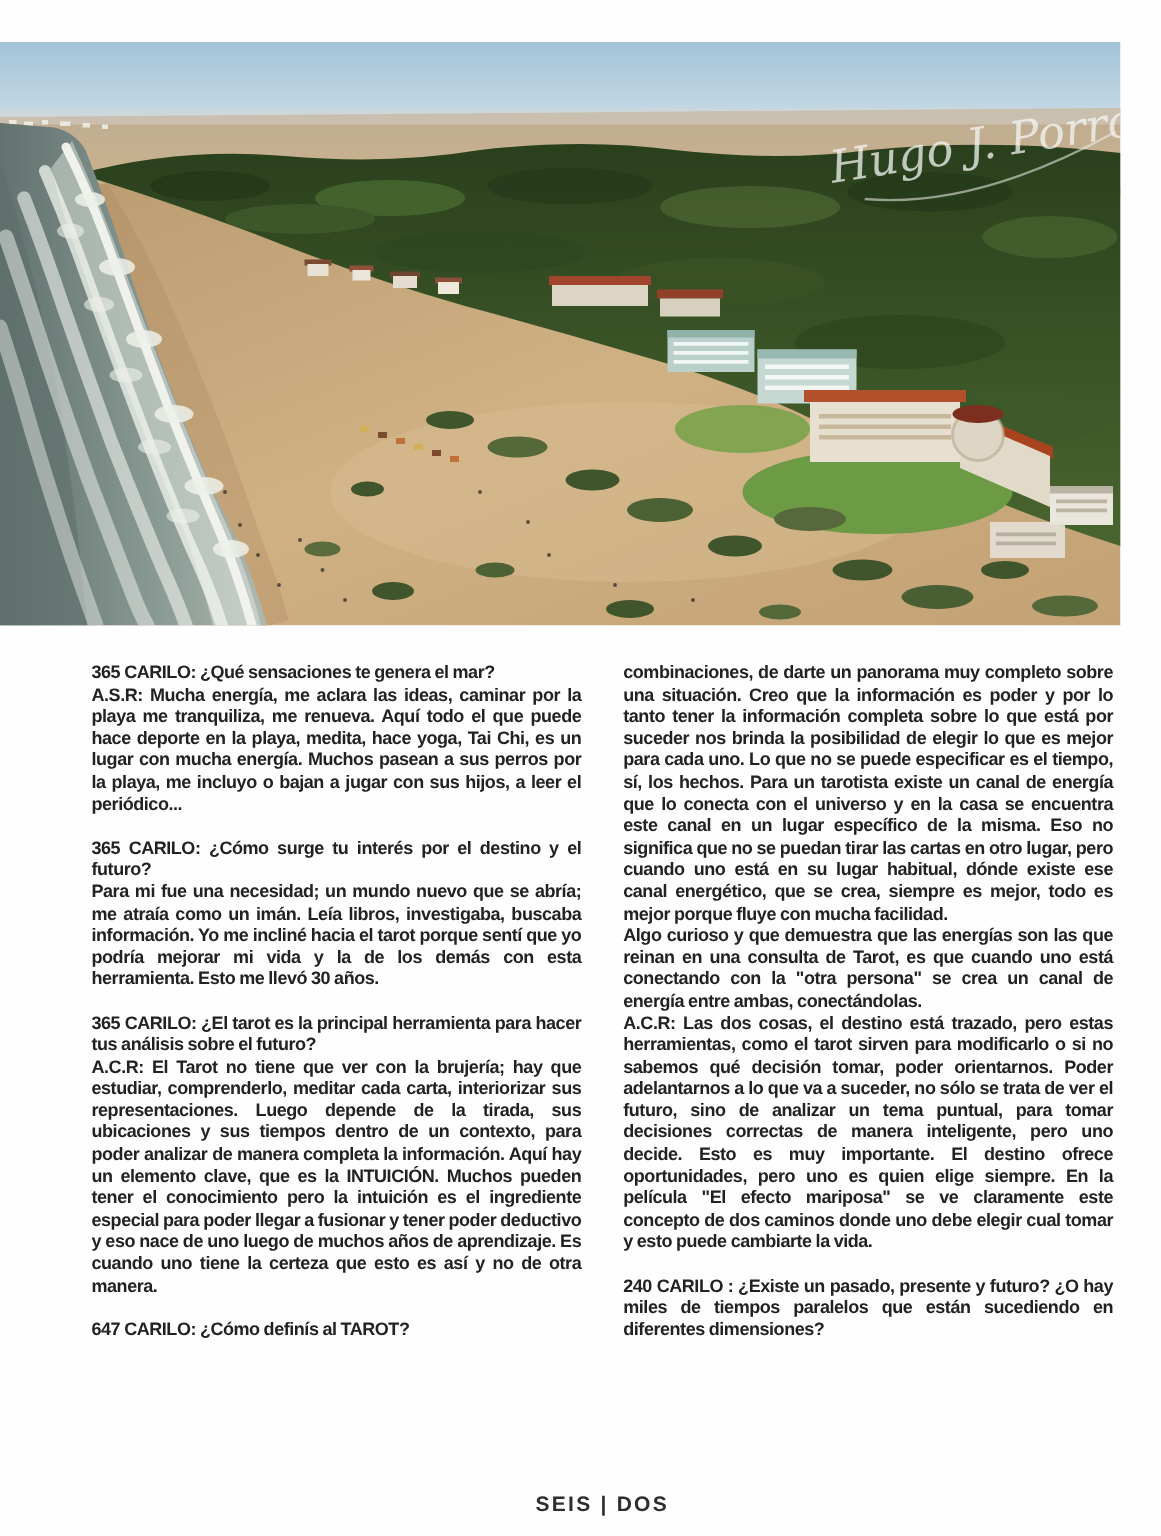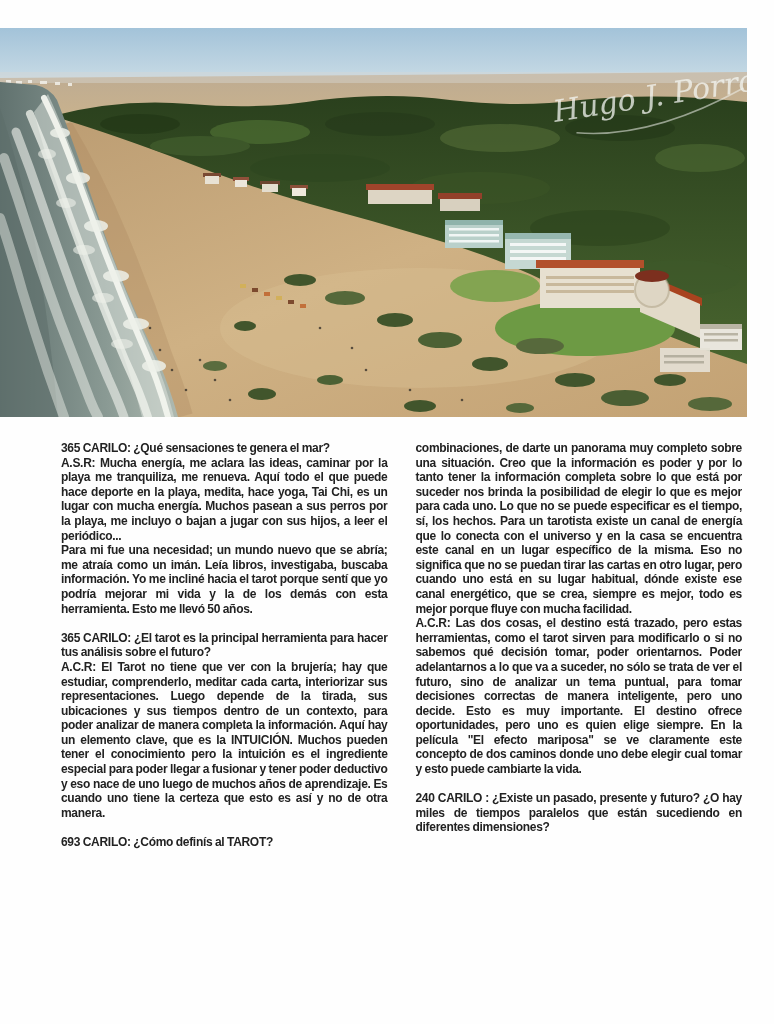--- a/index.html
+++ b/index.html
@@ -207,26 +207,31 @@
         <text class="sig-text" x="655" y="78" text-anchor="middle" font-size="30" fill="#f4f6f2">Hugo J. Porro</text>
       </g>
       <path d="M572,92 Q644,110 744,74" stroke="#f0f2ec" stroke-width="1.6" fill="none" opacity="0.55" transform="rotate(-9 655 70)"></path>
     </svg>
   </figure>
 
   <main class="article">
     <section class="col">
       <p>365 CARILO: ¿Qué sensaciones te genera el mar?</p>
       <p>A.S.R: Mucha energía, me aclara las ideas, caminar por la playa me tranquiliza, me renueva.  Aquí todo el que puede hace deporte en la playa, medita, hace yoga, Tai Chi, es un lugar con mucha energía. Muchos pasean a sus perros por la playa, me incluyo o bajan a jugar con sus hijos, a leer el periódico...</p>
-      <p>Para mi fue una necesidad; un mundo nuevo que se abría; me atraía como un imán. Leía libros, investigaba, buscaba información. Yo me incliné hacia el tarot porque sentí que yo podría mejorar mi vida y la de los demás con esta herramienta. Esto me llevó 50 años.</p>
+      <p class="gap">365 CARILO: ¿Cómo surge tu interés por el destino y el futuro?</p>
+      <p>Para mi fue una necesidad; un mundo nuevo que se abría; me atraía como un imán. Leía libros, investigaba, buscaba información. Yo me incliné hacia el tarot porque sentí que yo podría mejorar mi vida y la de los demás con esta herramienta. Esto me llevó 30 años.</p>
       <p class="gap">365 CARILO: ¿El tarot es la principal herramienta para hacer tus análisis sobre el futuro?</p>
       <p>A.C.R:  El Tarot no tiene que ver con la brujería; hay que estudiar, comprenderlo, meditar cada carta, interiorizar sus representaciones. Luego depende de la tirada, sus ubicaciones y sus tiempos dentro de un contexto, para poder analizar de manera completa la información. Aquí hay un elemento clave, que es la INTUICIÓN. Muchos pueden tener el conocimiento pero la intuición es el ingrediente especial para poder llegar a fusionar y tener poder deductivo y eso nace de uno luego de muchos años de aprendizaje. Es cuando uno tiene la certeza que esto es así y no de otra manera.</p>
-      <p class="gap">693 CARILO: ¿Cómo definís al TAROT?</p>
+      <p class="gap">647 CARILO: ¿Cómo definís al TAROT?</p>
     </section>
     <section class="col">
       <p>combinaciones, de darte un panorama muy completo sobre una situación. Creo que la información es poder y por lo tanto tener la información completa sobre lo que está por suceder nos brinda la posibilidad de elegir lo que es mejor para cada uno. Lo que no se puede especificar es el tiempo, sí, los hechos. Para un tarotista existe un canal de energía que lo conecta con el universo y en la casa se encuentra este canal en un lugar específico de la misma. Eso no significa que no se puedan tirar las cartas en otro lugar, pero cuando uno está en su lugar habitual, dónde existe ese canal energético, que se crea, siempre es mejor, todo es mejor porque fluye con mucha facilidad.</p>
+      <p>Algo curioso y que demuestra que las energías son las que reinan en una consulta de Tarot, es que cuando uno está conectando con la "otra persona" se crea un canal de energía entre ambas, conectándolas.</p>
       <p>A.C.R:  Las dos cosas, el destino está trazado, pero estas herramientas, como el tarot sirven para modificarlo o si no sabemos qué decisión tomar, poder orientarnos. Poder adelantarnos a lo que va a suceder, no sólo se trata de ver el futuro, sino de analizar un tema puntual, para tomar decisiones correctas de manera inteligente, pero uno decide. Esto es muy importante. El destino ofrece oportunidades, pero uno es quien elige siempre. En la película "El efecto mariposa" se ve claramente este concepto de dos caminos donde uno debe elegir cual tomar y esto puede cambiarte la vida.</p>
       <p class="gap">240 CARILO : ¿Existe un pasado, presente y futuro? ¿O hay miles de tiempos paralelos que están sucediendo en diferentes dimensiones?</p>
     </section>
   </main>
 
+  <footer class="footer">
+    <span>SEIS | DOS</span>
+  </footer>
 
 </div>
 
 </body></html>

